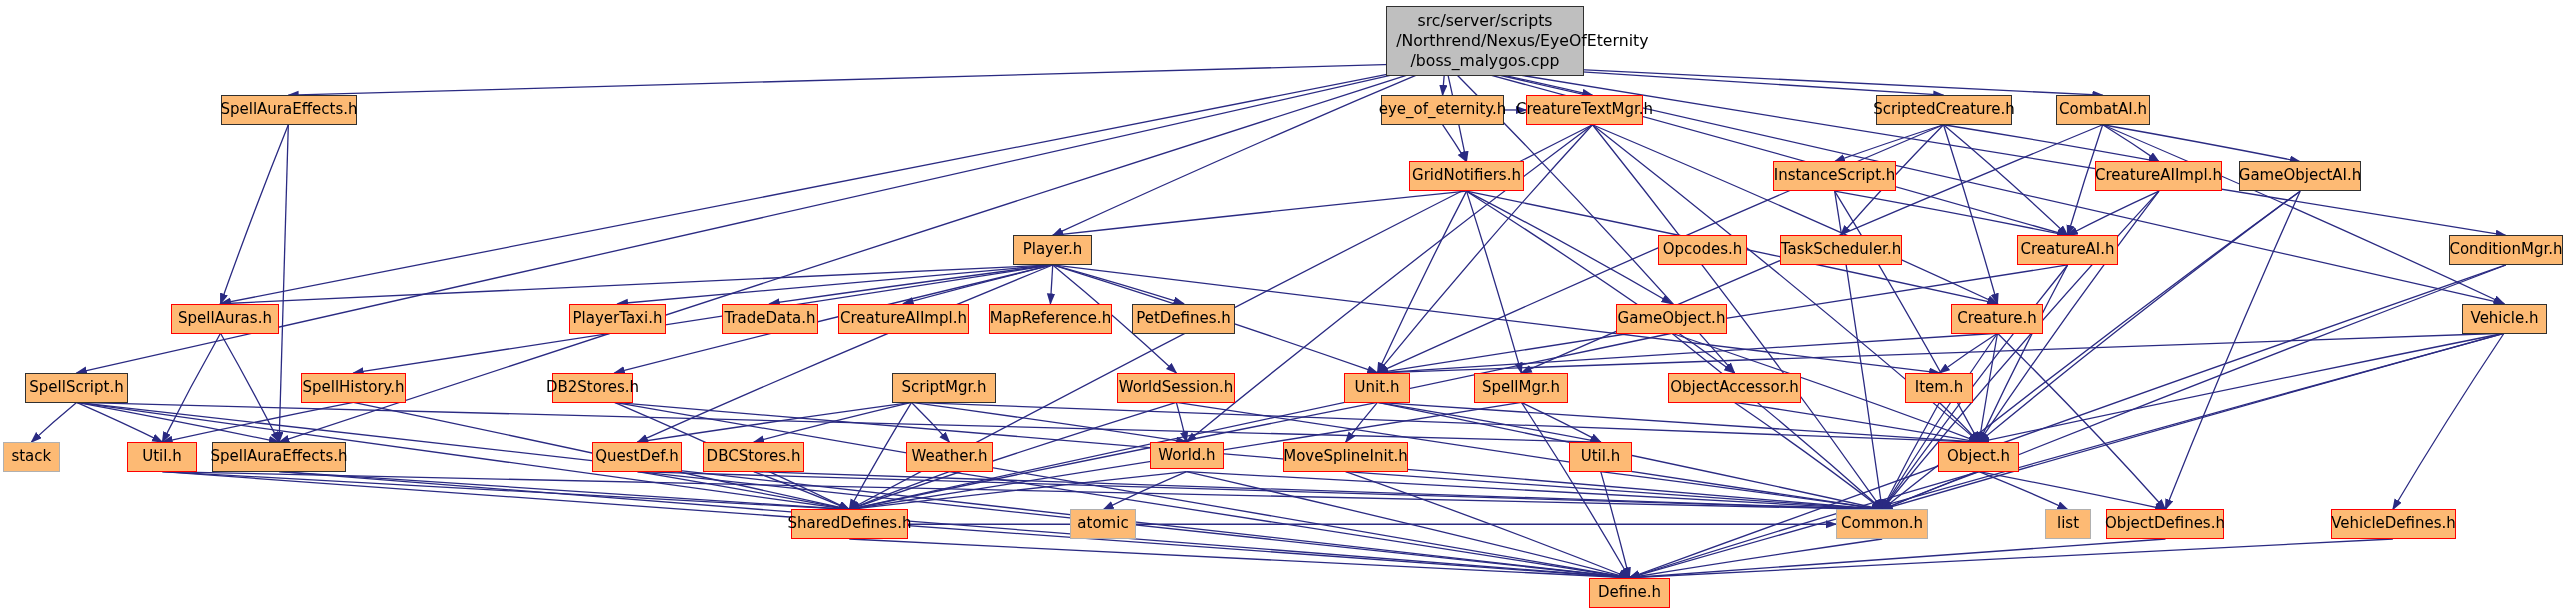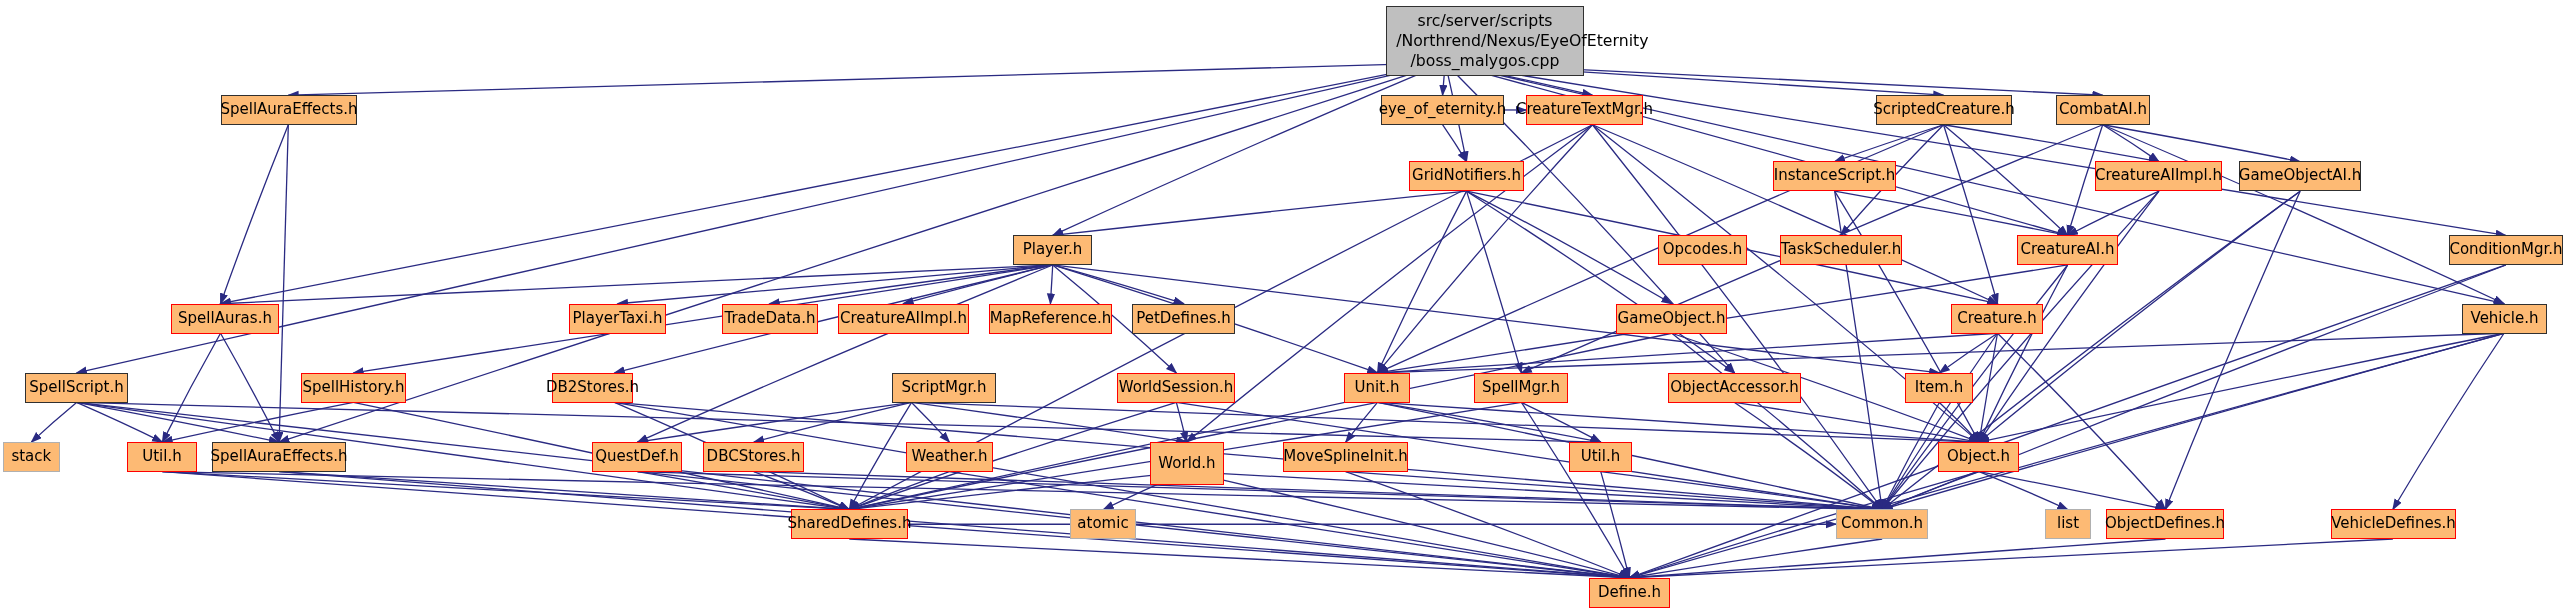--- a/index.html
+++ b/index.html
@@ -231,21 +231,21 @@
       <div class="node red" style="left: 1344px; top: 373px; width: 66px; height: 29.5px;">Unit.h</div>
       <div class="node red" style="left: 1474px; top: 373px; width: 94px; height: 29.5px;">SpellMgr.h</div>
       <div class="node red" style="left: 1668px; top: 373px; width: 133px; height: 29.5px;">ObjectAccessor.h</div>
       <div class="node red" style="left: 1905px; top: 373px; width: 68px; height: 29.5px;">Item.h</div>
       <div class="node gray" style="left: 2.8px; top: 442px; width: 57px; height: 29.5px;">stack</div>
       <div class="node red" style="left: 127px; top: 442px; width: 70px; height: 29.5px;">Util.h</div>
       <div class="node black" style="left: 212px; top: 442px; width: 134px; height: 29.5px;">SpellAuraEffects.h</div>
       <div class="node red" style="left: 592px; top: 442px; width: 90px; height: 29.5px;">QuestDef.h</div>
       <div class="node red" style="left: 703px; top: 442px; width: 101px; height: 29.5px;">DBCStores.h</div>
       <div class="node red" style="left: 906px; top: 442px; width: 87px; height: 29.5px;">Weather.h</div>
-      <div class="node red" style="left: 1150px; top: 442px; width: 74px; height: 43px;">World.h</div>
+      <div class="node red" style="left: 1150px; top: 442px; width: 74px; height: 27px;">World.h</div>
       <div class="node red" style="left: 1283px; top: 442px; width: 125px; height: 29.5px;">MoveSplineInit.h</div>
       <div class="node red" style="left: 1569px; top: 442px; width: 63px; height: 29.5px;">Util.h</div>
       <div class="node red" style="left: 1938px; top: 442px; width: 81px; height: 29.5px;">Object.h</div>
       <div class="node red" style="left: 791px; top: 509px; width: 117px; height: 29.5px;">SharedDefines.h</div>
       <div class="node gray" style="left: 1070px; top: 509px; width: 66px; height: 29.5px;">atomic</div>
       <div class="node gray" style="left: 1836px; top: 509px; width: 92px; height: 29.5px;">Common.h</div>
       <div class="node gray" style="left: 2045px; top: 509px; width: 46px; height: 29.5px;">list</div>
       <div class="node red" style="left: 2106px; top: 509px; width: 118px; height: 29.5px;">ObjectDefines.h</div>
       <div class="node red" style="left: 2331px; top: 509px; width: 125px; height: 29.5px;">VehicleDefines.h</div>
       <div class="node red" style="left: 1589px; top: 578px; width: 81px; height: 29.5px;">Define.h</div>

